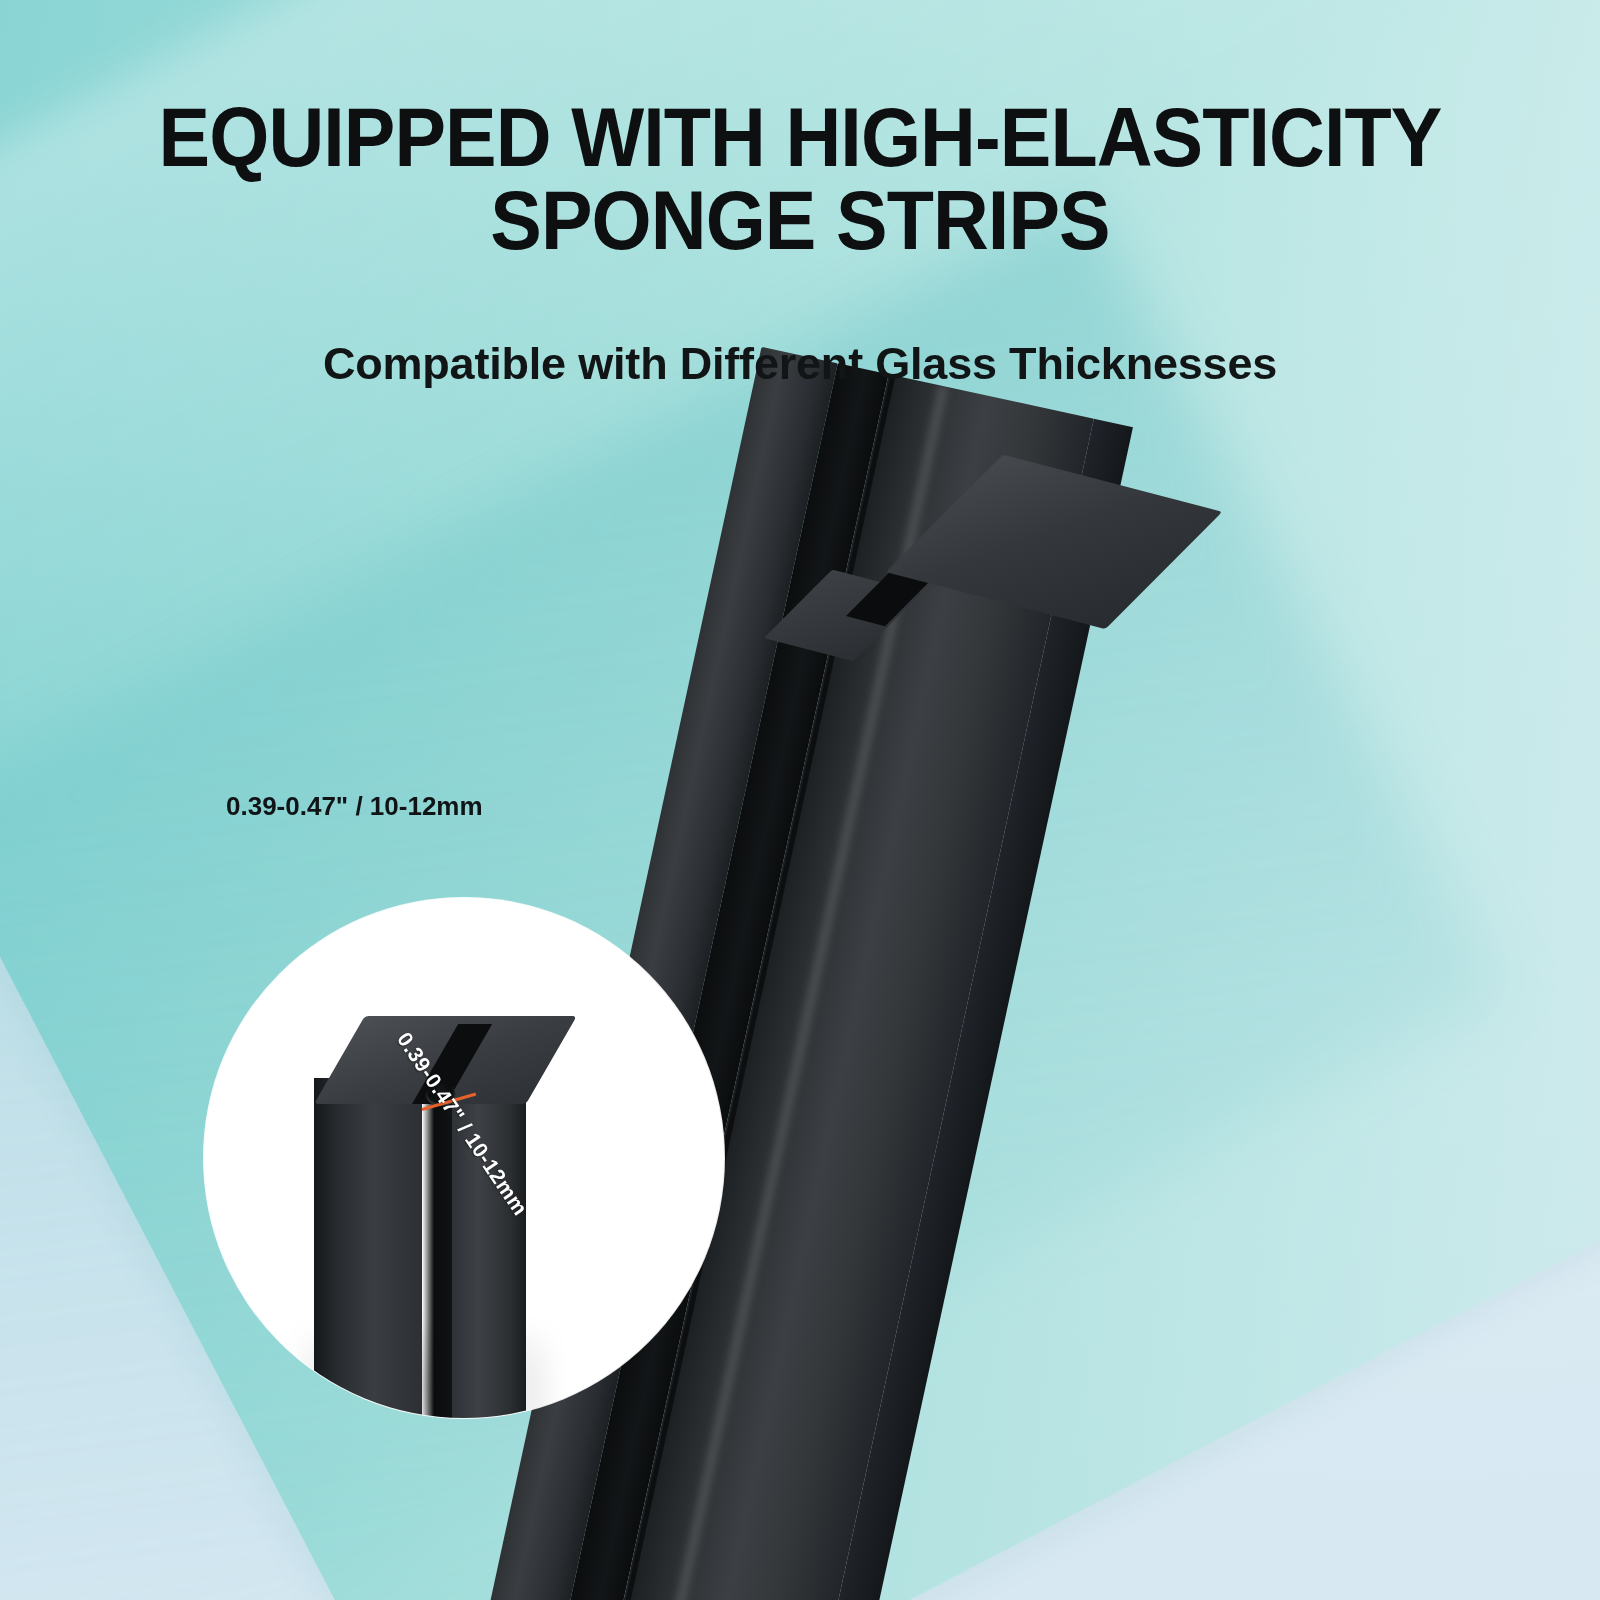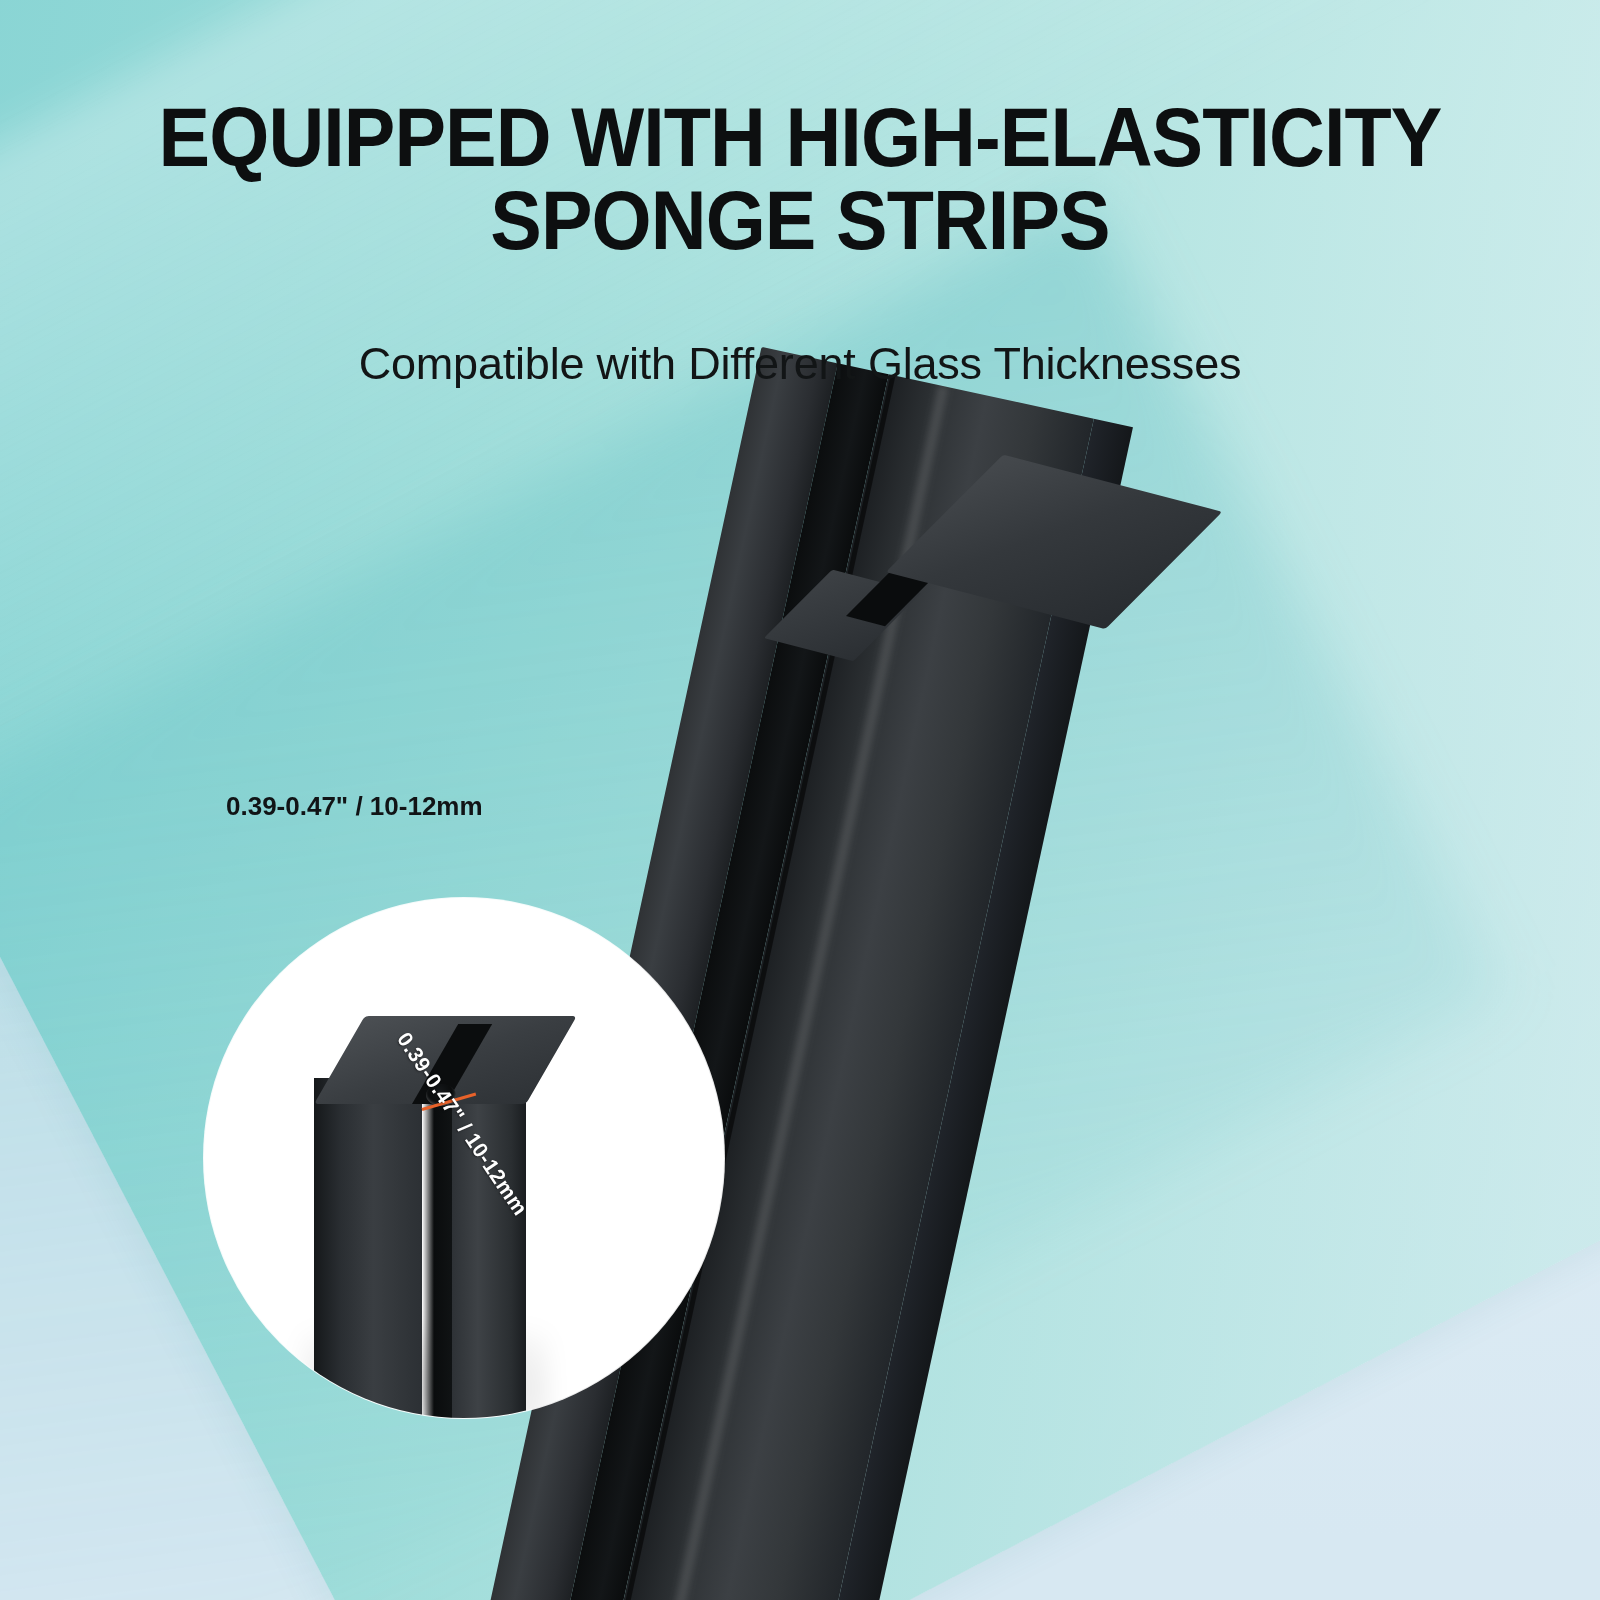--- a/index.html
+++ b/index.html
@@ -189,21 +189,21 @@
   }
   .headline .l2 { display: block; }
   .subhead {
     position: absolute;
     left: 0;
     top: 338px;
     width: 1600px;
     text-align: center;
     color: #121516;
     font-size: 45px;
-    font-weight: 400;
+    font-weight: 700;
     letter-spacing: -0.2px;
   }
 
   
   .spec {
     position: absolute;
     left: 226px;
     top: 786px;
     color: #111416;
   }

